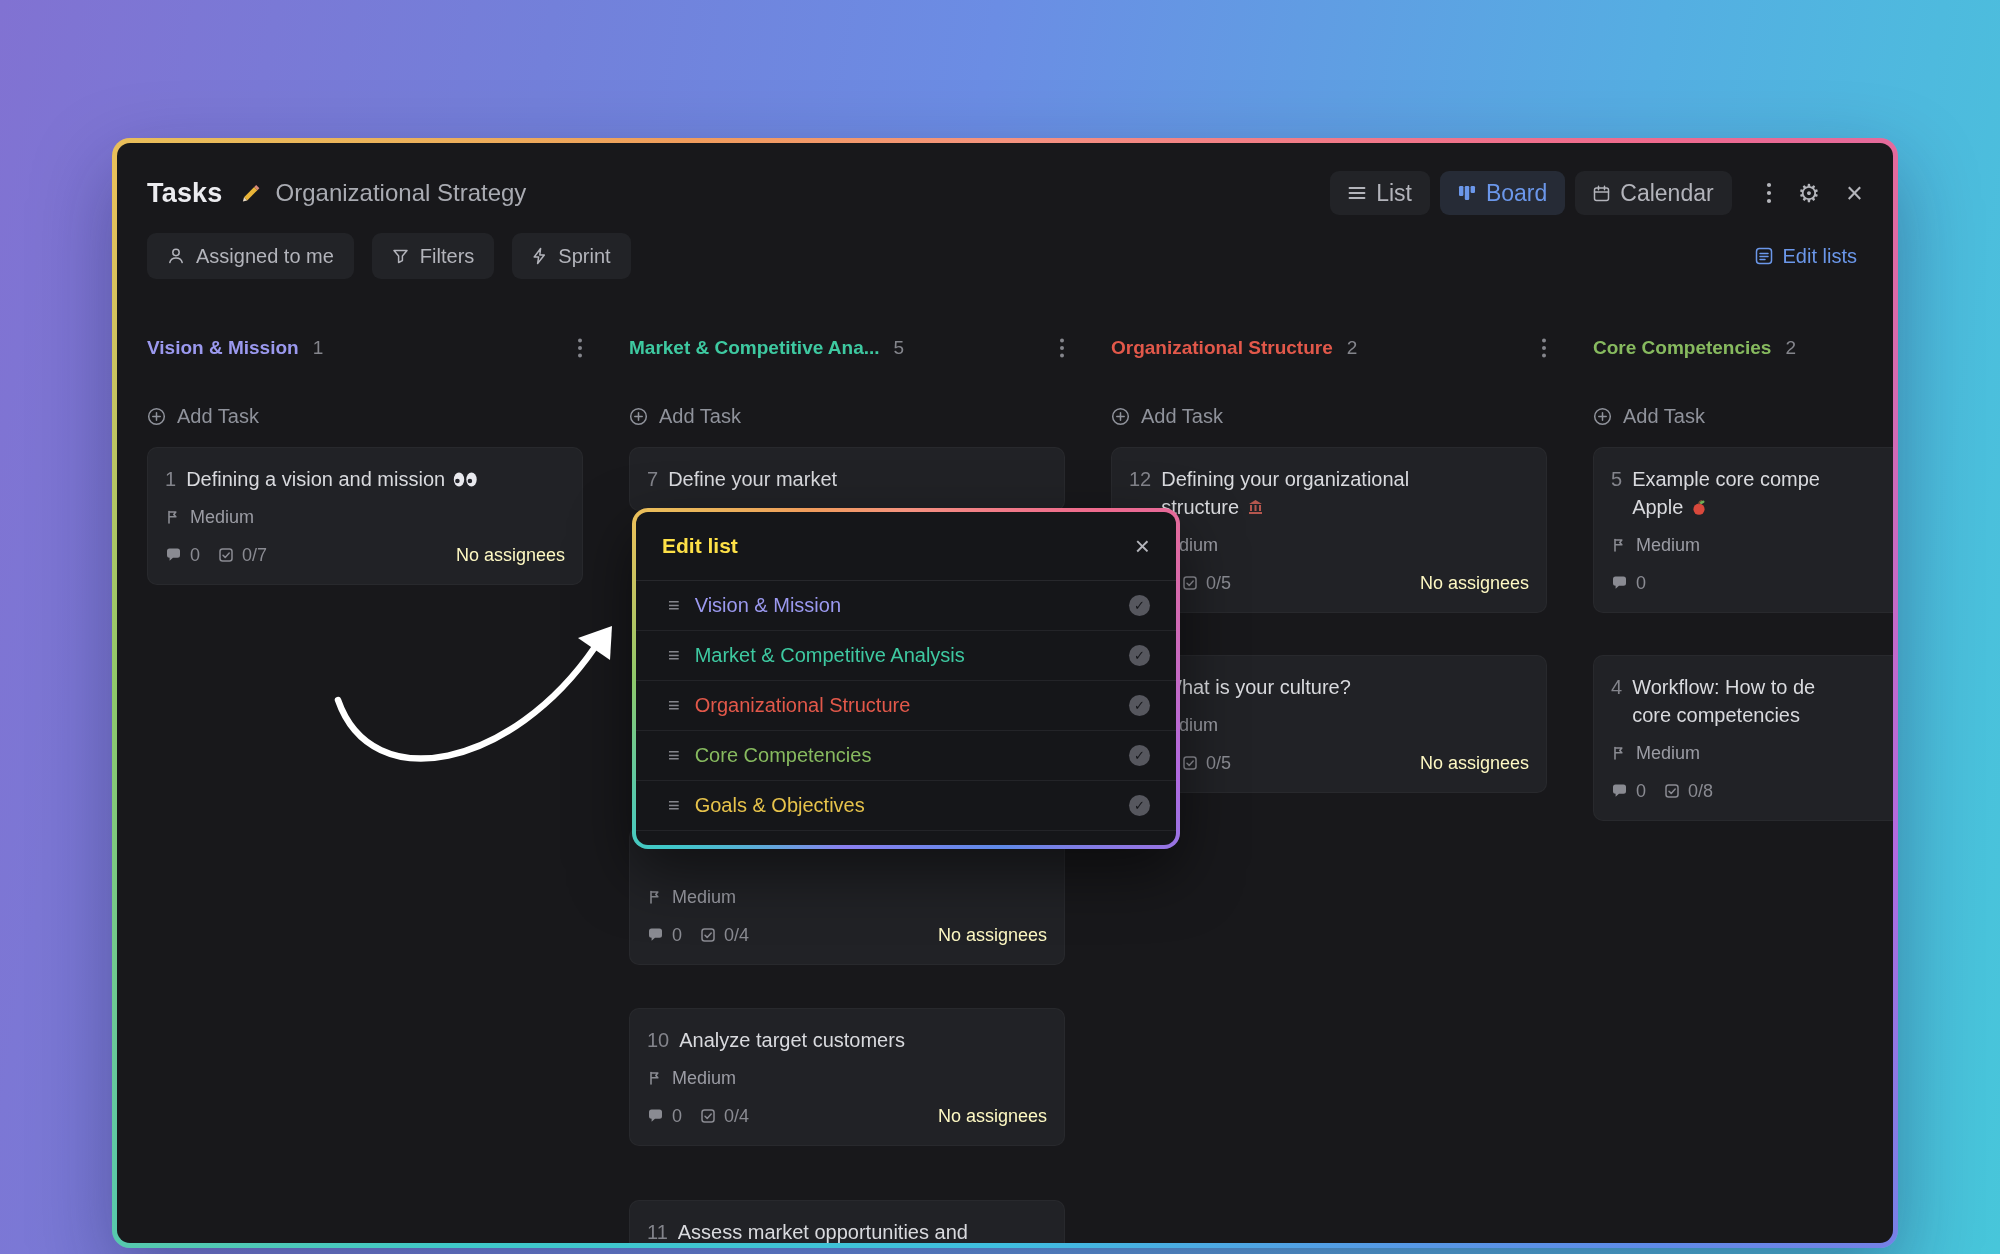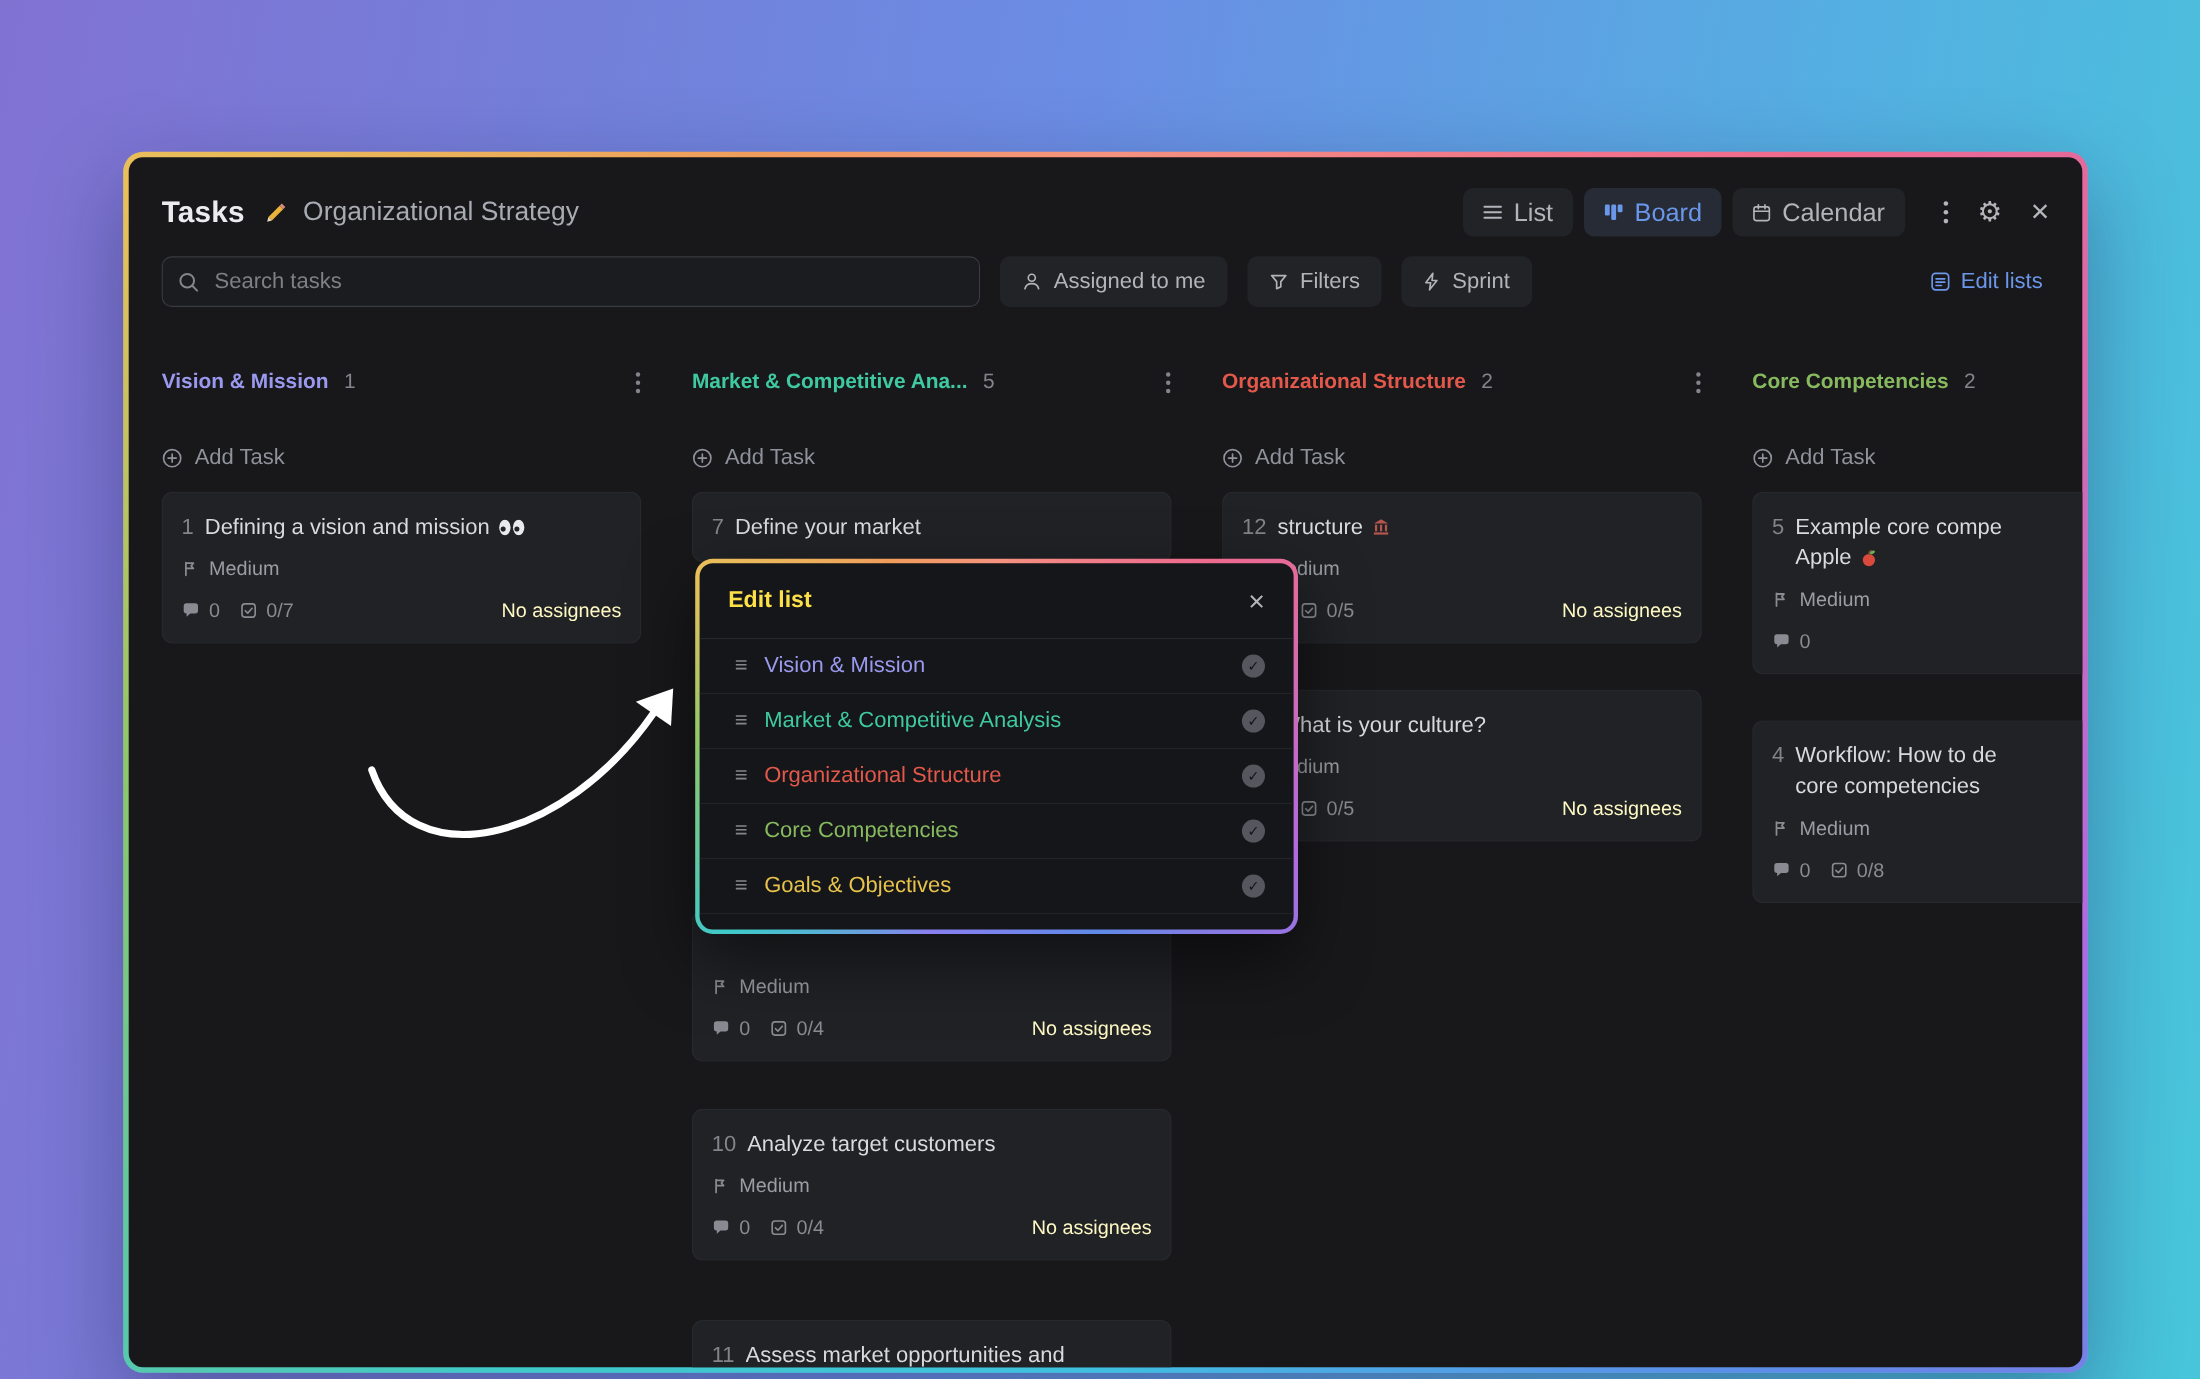--- a/index.html
+++ b/index.html
@@ -147,29 +147,20 @@
                 <circle cx="3" cy="12" r="2.1" fill="currentColor"></circle>
                 <circle cx="3" cy="20" r="2.1" fill="currentColor"></circle>
               </svg>
           </button>
           <button class="icon-btn glyph-btn">⚙</button>
           <button class="icon-btn glyph-btn" style="font-size:29px;">×</button>
         </div>
       </div>
 
       <div class="toolbar-row">
-        <div class="search-box">
-          <span class="icon">
-              <svg width="19" height="19" viewBox="0 0 19 19" fill="none" stroke="currentColor" stroke-width="1.8" stroke-linecap="round">
-                <circle cx="8.2" cy="8.2" r="6.2"></circle>
-                <path d="m13 13 4.2 4.2"></path>
-              </svg>
-            </span>
-          <input type="text" placeholder="Search tasks" style="">
-        </div>
         <button class="tool-btn">
           <span class="icon">
               <svg width="18" height="18" viewBox="0 0 18 18" fill="none" stroke="currentColor" stroke-width="1.5">
                 <circle cx="9" cy="5.5" r="3.2"></circle>
                 <path d="M2.8 15.5c.7-3.2 3.3-4.6 6.2-4.6s5.5 1.4 6.2 4.6" stroke-linecap="round"></path>
               </svg>
             </span>
           <span>Assigned to me</span>
         </button>
         <button class="tool-btn">
@@ -406,20 +397,23 @@
                 </svg>
               </span>
               <span>Add Task</span>
             </button>
             <div class="cards">
               <div class="card">
                 <div class="card-title-row">
                   <span class="card-num">12</span>
                   <div class="card-titleblock">
                     <div class="card-line">
+                      <span class="card-title">Defining your organizational</span>
+                    </div>
+                    <div class="card-line">
                       <span class="card-title">structure</span>
                       <span class="icon">
                         <svg width="17" height="16" viewBox="0 0 17 16">
                           <path d="M8.5 1 15 5H2Z" fill="#b5564e"></path>
                           <rect x="3" y="6" width="2" height="6" fill="#b5564e"></rect>
                           <rect x="7.5" y="6" width="2" height="6" fill="#b5564e"></rect>
                           <rect x="12" y="6" width="2" height="6" fill="#b5564e"></rect>
                           <rect x="2" y="13" width="13" height="2" fill="#b5564e"></rect>
                         </svg>
                       </span>

